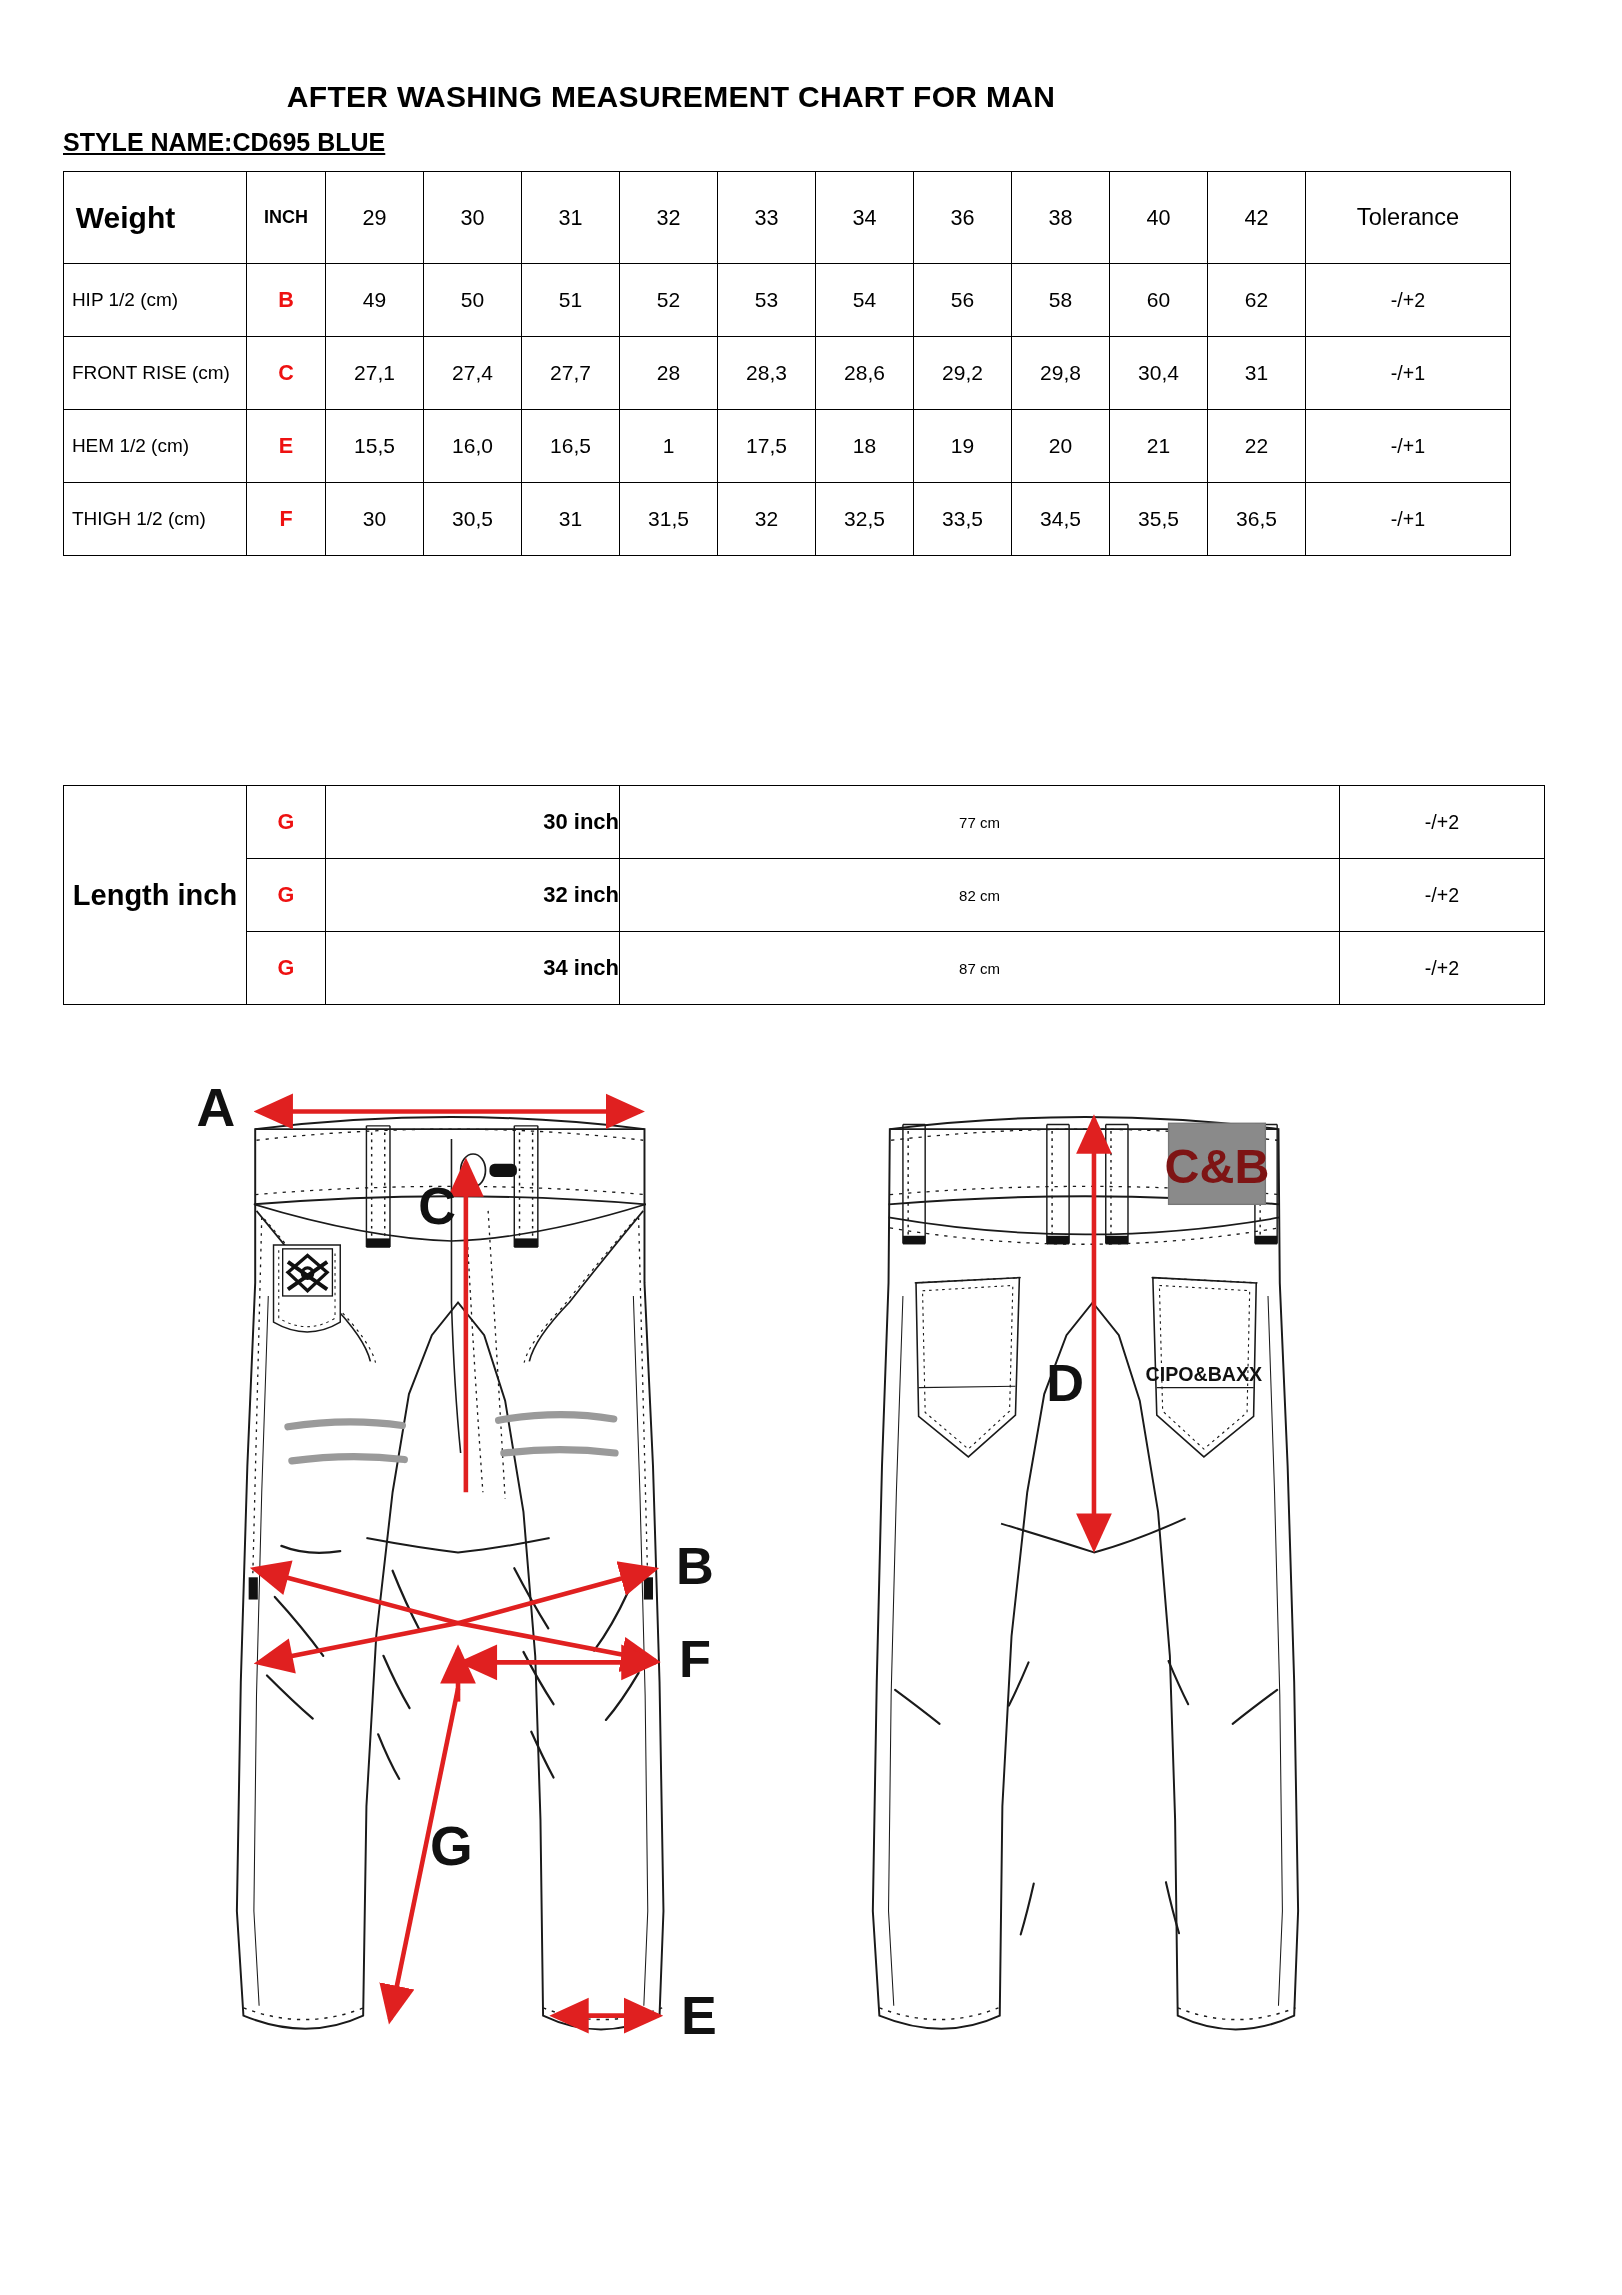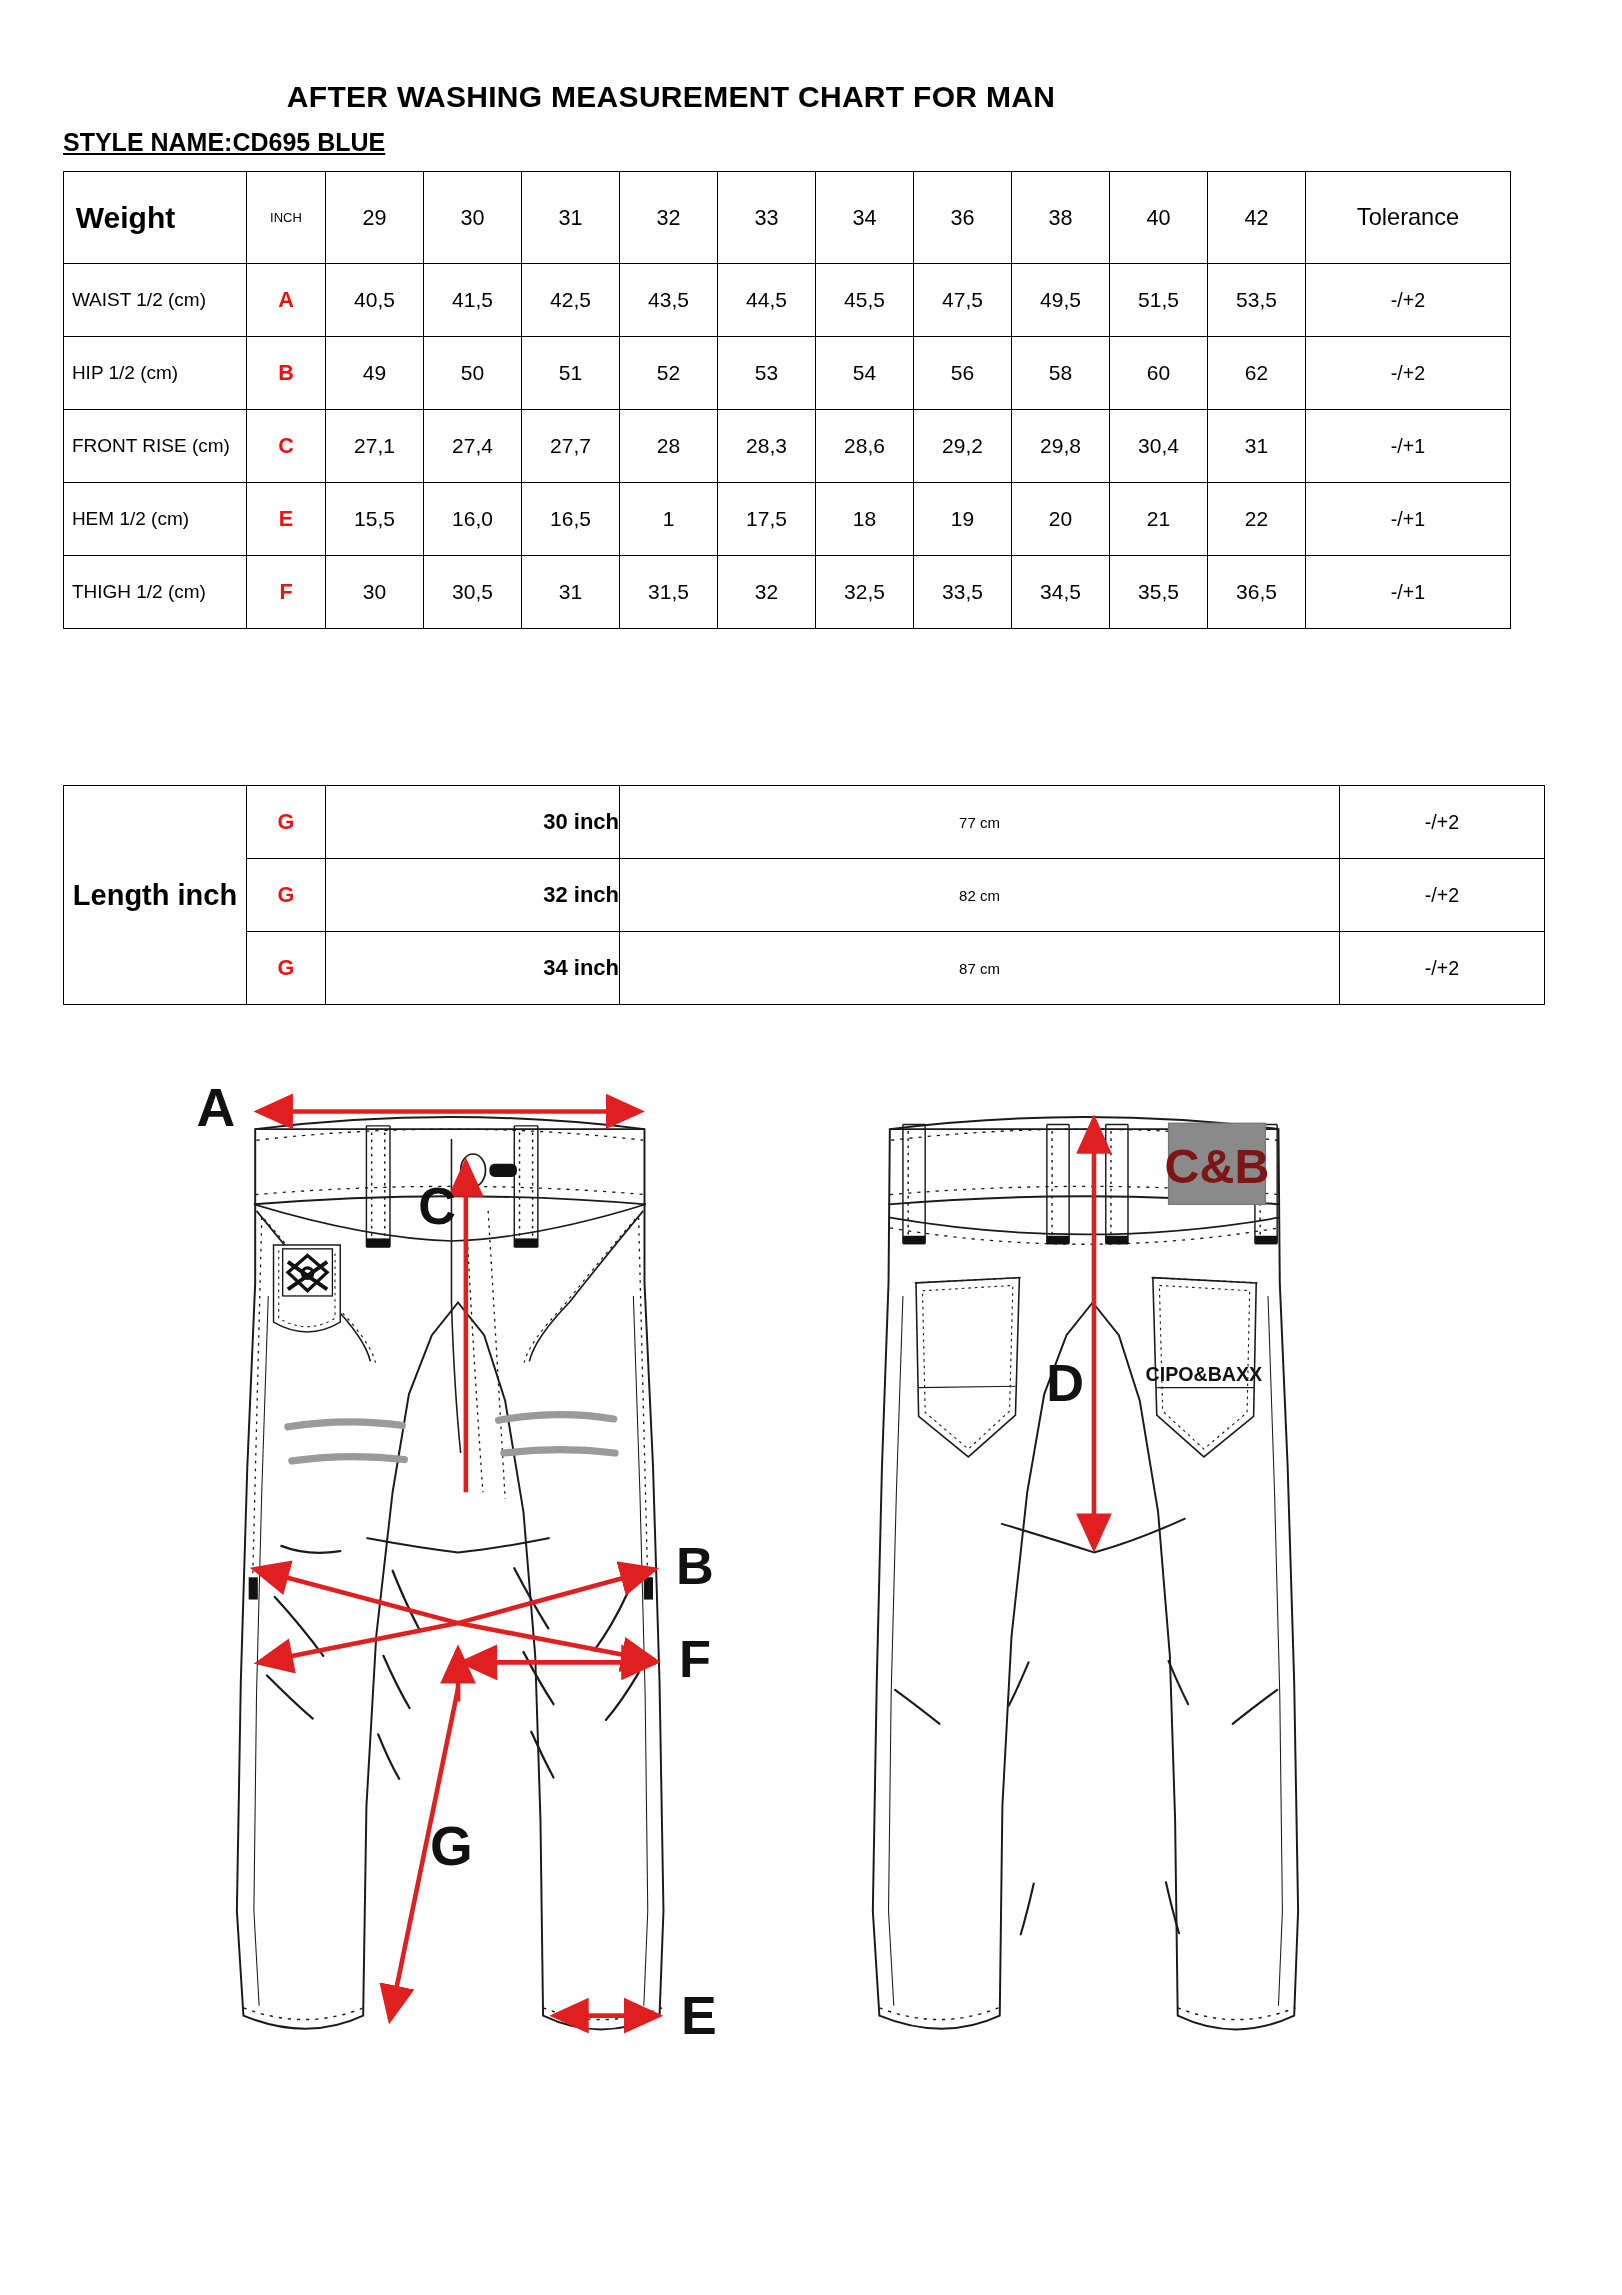--- a/index.html
+++ b/index.html
@@ -24,21 +24,21 @@
     background:#fff;
   }
   table.meas td{
     border:1.3px solid #000;
     text-align:center;vertical-align:middle;
     font-size:20px;padding:0;
   }
   #main-table{left:63px;top:171px;width:1302px;}
   #main-table tr{height:0;}
   #main-table td.hdr-weight{font-size:30px;font-weight:bold;text-align:left;padding-left:11.8px;}
-  #main-table td.hdr-inch{font-size:13px;font-weight:normal;}
+  #main-table td.hdr-inch{font-size:18px;font-weight:bold;}
   #main-table td.hdr-size{font-size:21.6px;}
   #main-table td.hdr-tol{font-size:23.6px;}
   #main-table td.rowlabel{text-align:left;padding-left:7.9px;font-size:19px;}
   #main-table td.code{color:#ee1111;font-weight:bold;font-size:21.6px;}
   #main-table td.val{font-size:21px;}
   #main-table td.tol{font-size:19.6px;}
 
   #length-table{left:63px;top:785px;width:1481px;}
   #length-table td{font-size:20px;}
   #length-table td.len-title{font-size:29px;font-weight:bold;}
@@ -89,35 +89,20 @@
       <td class="hdr-size">32</td>
       <td class="hdr-size">33</td>
       <td class="hdr-size">34</td>
       <td class="hdr-size">36</td>
       <td class="hdr-size">38</td>
       <td class="hdr-size">40</td>
       <td class="hdr-size">42</td>
       <td class="hdr-tol">Tolerance</td>
     </tr>
 
-    <tr style="height:73px">
-      <td class="rowlabel">WAIST 1/2 (cm)</td>
-      <td class="code">A</td>
-      <td class="val">40,5</td>
-      <td class="val">41,5</td>
-      <td class="val">42,5</td>
-      <td class="val">43,5</td>
-      <td class="val">44,5</td>
-      <td class="val">45,5</td>
-      <td class="val">47,5</td>
-      <td class="val">49,5</td>
-      <td class="val">51,5</td>
-      <td class="val">53,5</td>
-      <td class="tol">-/+2</td>
-    </tr>
 
     <tr style="height:73px">
       <td class="rowlabel">HIP 1/2 (cm)</td>
       <td class="code">B</td>
       <td class="val">49</td>
       <td class="val">50</td>
       <td class="val">51</td>
       <td class="val">52</td>
       <td class="val">53</td>
       <td class="val">54</td>

